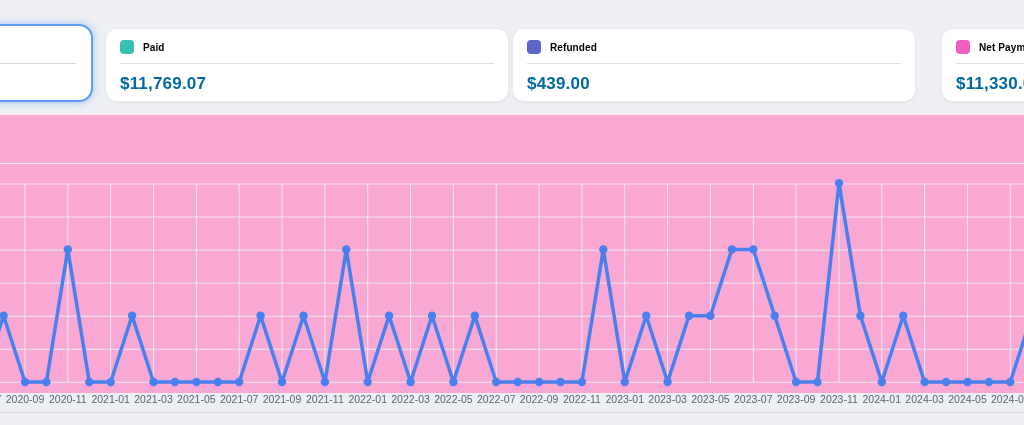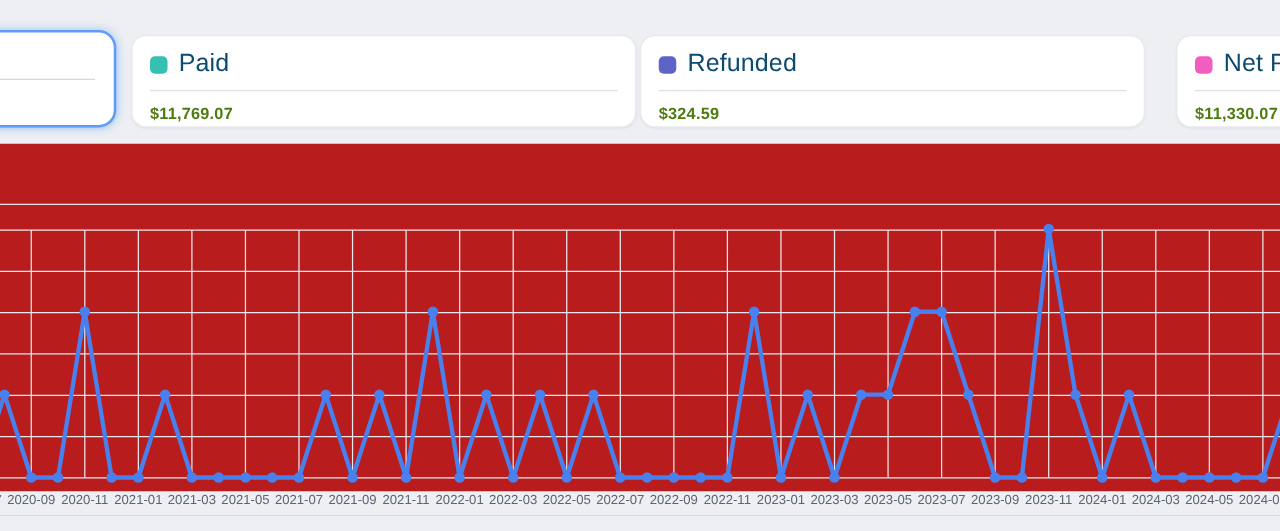--- a/index.html
+++ b/index.html
@@ -8,34 +8,34 @@
     background:#edeff3;
     font-family:"Liberation Sans",sans-serif;
     -webkit-font-smoothing:antialiased;
   }
   .card{
     position:absolute;background:#ffffff;border:1px solid #e8eaee;border-radius:12px;
     box-shadow:0 1px 2px rgba(16,24,40,.05);box-sizing:border-box;cursor:pointer;
   }
   .card-top{display:flex;align-items:center;gap:9px;padding:11px 14px 9px;}
   .swatch{width:14px;height:14px;border-radius:4px;flex:0 0 auto;}
-  .card-label{font-size:20px;color:#0c4a6e;font-weight:400;letter-spacing:.1px;}
+  .card-label{font-size:10px;color:#000000;font-weight:700;letter-spacing:.1px;}
   .card-divider{height:1px;background:#dcdfe4;margin:0 14px;}
-  .card-value{padding:10px 14px 0;font-size:13px;font-weight:700;color:#4d7c0f;letter-spacing:.2px;white-space:nowrap;}
+  .card-value{padding:10px 14px 0;font-size:17px;font-weight:700;color:#0369a1;letter-spacing:.2px;white-space:nowrap;}
   #card-selected{
     left:-312px;top:24px;width:405px;height:78px;
     border:2px solid #5f9cf7;border-radius:14px;
     box-shadow:0 0 8px rgba(96,165,250,.55),0 1px 2px rgba(16,24,40,.05);
   }
   #card-selected .sel-divider{position:absolute;top:37px;left:0;right:15px;height:1px;background:#d4d8de;}
   #card-paid{left:105px;top:28px;width:404px;height:74px;}
   #card-refunded{left:512px;top:28px;width:404px;height:74px;}
   #card-net{left:941px;top:28px;width:404px;height:74px;}
   .chart-panel{
-    position:absolute;left:0;top:115px;width:1024px;height:278px;background:#b91c1c;text-decoration:underline;
+    position:absolute;left:0;top:115px;width:1024px;height:278px;background:#f9a8d4;text-decoration:underline;
   }
   #chart-svg{position:absolute;left:0;top:0;}
 </style>
 </head>
 <body>
 
 <div>
 
   <div class="card" id="card-selected">
     <div class="sel-divider"></div>
@@ -49,21 +49,21 @@
     <div class="card-divider"></div>
     <div class="card-value">$11,769.07</div>
   </div>
 
   <div class="card" id="card-refunded">
     <div class="card-top">
       <span class="swatch" style="background-color: rgb(94, 99, 200);"></span>
       <span class="card-label">Refunded</span>
     </div>
     <div class="card-divider"></div>
-    <div class="card-value">$324.59</div>
+    <div class="card-value">$439.00</div>
   </div>
 
   <div class="card" id="card-net">
     <div class="card-top">
       <span class="swatch" style="background-color: rgb(242, 94, 192);"></span>
       <span class="card-label">Net Payment</span>
     </div>
     <div class="card-divider"></div>
     <div class="card-value">$11,330.07</div>
   </div>

